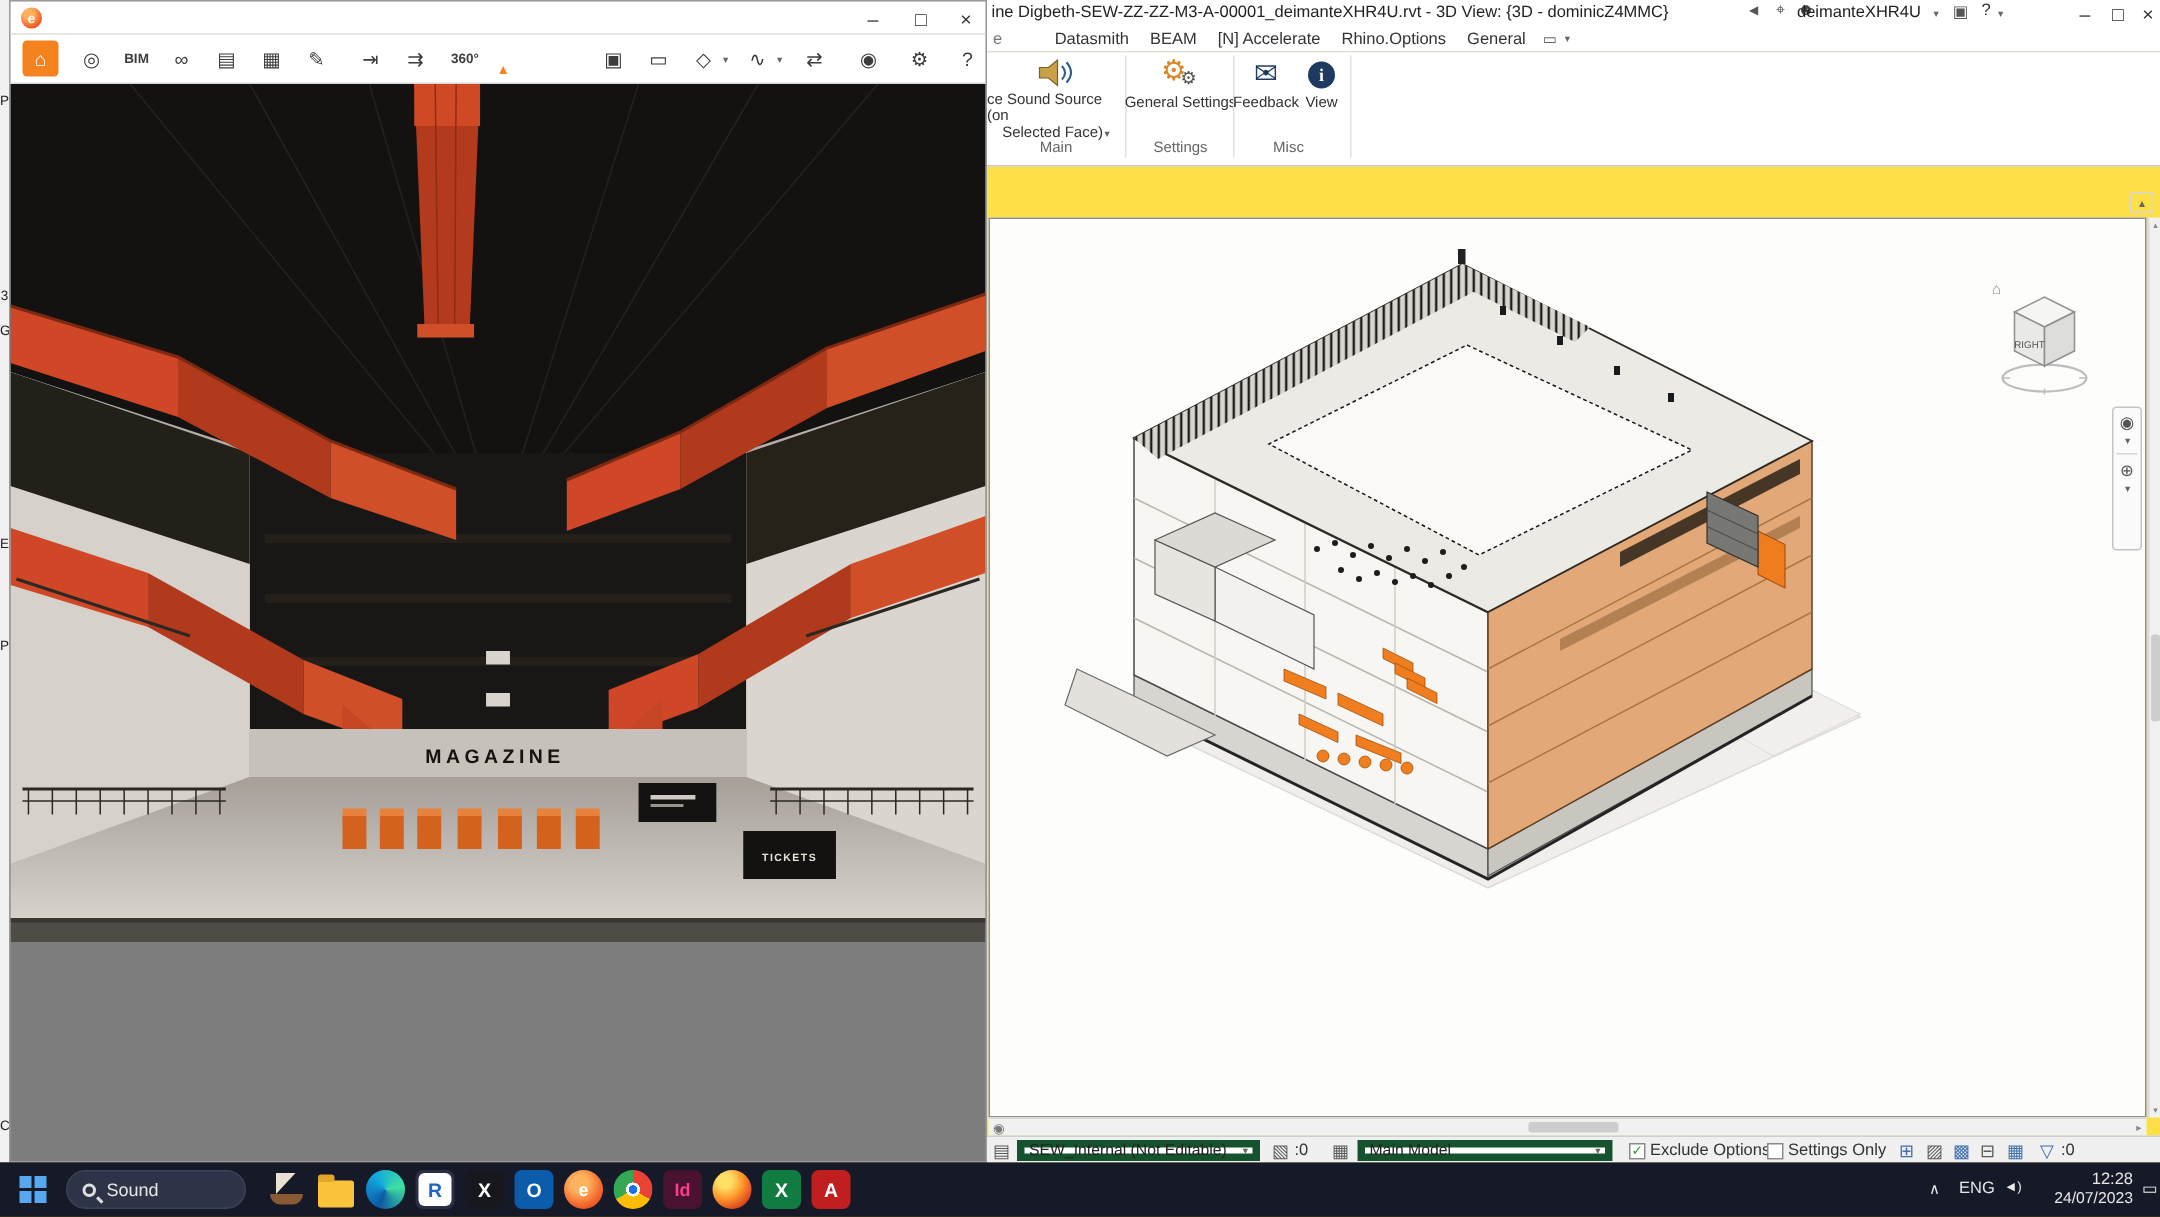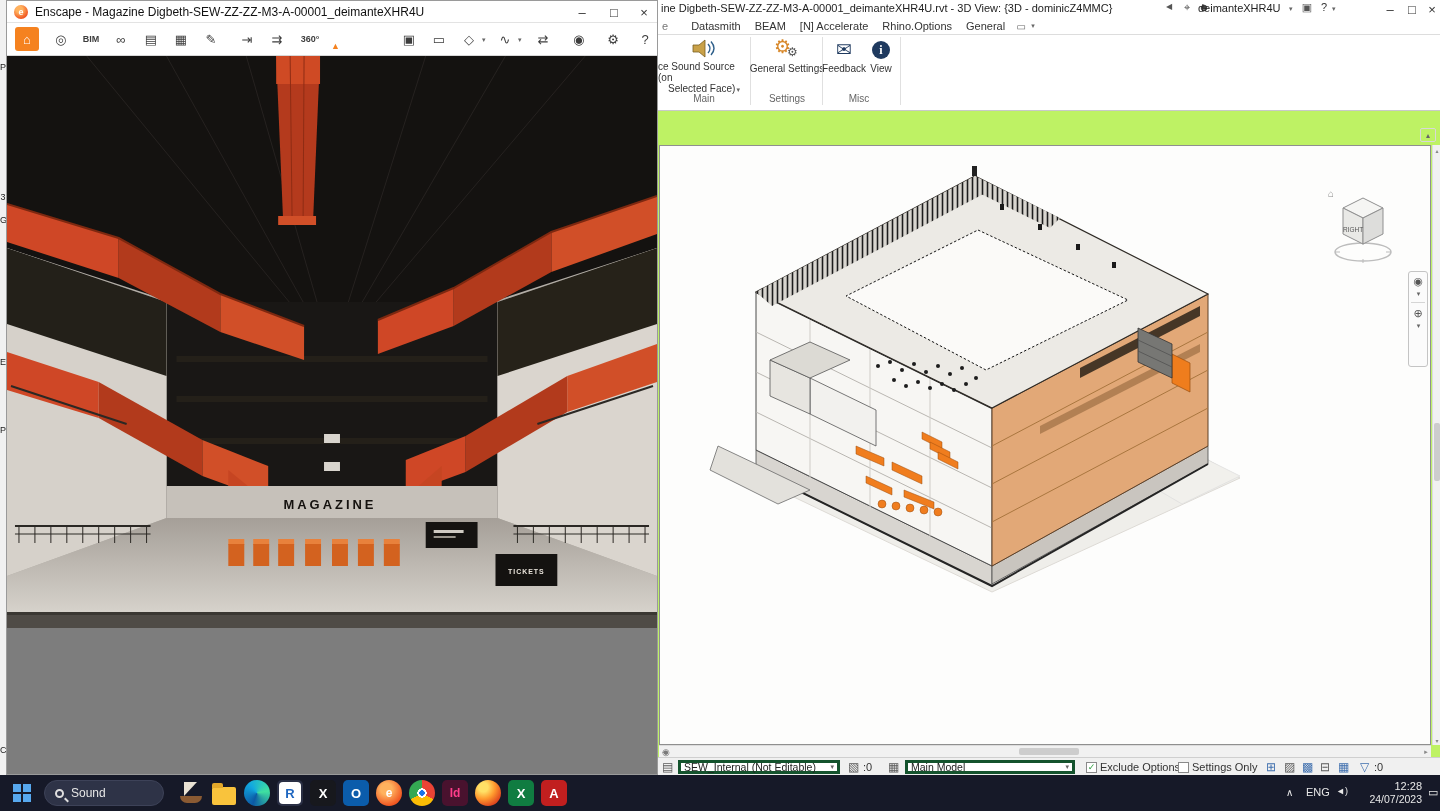--- a/index.html
+++ b/index.html
@@ -12,35 +12,35 @@
   
   .ens-win{left:6px;top:0;width:652px;height:775px;background:#7d7d7d;border:1px solid #9a9a9a}
   .ens-title{left:0;top:0;width:100%;height:22px;background:#fff;border-bottom:1px solid #e3e3e3}
   .ens-title .t{font-size:12px;color:#111;white-space:nowrap}
   .ens-tb{left:0;top:22px;width:100%;height:33px;background:#fff;border-bottom:1px solid #d8d8d8}
   .tbi{position:absolute;top:4px;width:24px;height:24px;font-size:13px;color:#3d3d3d;border-radius:3px}
   .tbi.small{font-size:9px;font-weight:bold;letter-spacing:0}
   .winbtn{width:30px;height:22px;font-size:13px;color:#333;cursor:default}
   .caret{font-size:7px;color:#666;margin-left:1px}
   
-  .rvt-win{left:658px;top:0;width:782px;height:775px;background:#bef264}
+  .rvt-win{left:658px;top:0;width:782px;height:775px;background:#fde047}
   .rvt-title{left:0;top:0;width:100%;height:18px;background:#fff}
   .rvt-title .t{font-size:11px;color:#222;white-space:nowrap}
   .rvt-tabs{left:0;top:18px;width:100%;height:17px;background:#fff;border-bottom:1px solid #ddd}
   .tab{font-size:11px;color:#333;padding:0 7px;height:17px;display:flex;align-items:center}
   .ribbon{left:0;top:35px;width:100%;height:76px;background:#fff;border-bottom:1px solid #c9c9c9}
   .grp-label{position:absolute;top:58px;font-size:10px;color:#666;text-align:center}
   .rib-btn{position:absolute;top:2px;display:flex;flex-direction:column;align-items:center;font-size:10px;color:#333}
   .rib-sep{position:absolute;top:2px;width:1px;height:68px;background:#e0e0e0}
   .canvas{left:1px;top:145px;width:772px;height:600px;background:#fdfdfd;border:1px solid #8f8f8f;overflow:hidden}
   .vscroll{left:774px;top:145px;width:8px;height:600px;background:#f1f1f1;border-left:1px solid #dcdcdc}
   .hscroll{left:1px;top:745px;width:772px;height:12px;background:#f1f1f1;border-top:1px solid #dcdcdc}
   .thumb{position:absolute;background:#cdcdcd;border-radius:2px}
   .statusbar{left:0;top:757px;width:100%;height:18px;background:#f0f0f0;border-top:1px solid #cfcfcf;font-size:11px;color:#333}
-  .sbsel{position:absolute;top:2px;height:14px;background:#fff;border:3px solid #14532d;font-size:10.5px;color:#222;display:flex;align-items:center;padding:0 3px;justify-content:space-between}
+  .sbsel{position:absolute;top:2px;height:14px;background:#fff;border:5px solid #14532d;font-size:10.5px;color:#222;display:flex;align-items:center;padding:0 3px;justify-content:space-between}
   .cb{width:11px;height:11px;border:1px solid #8a8a8a;background:#fff;font-size:9px;line-height:9px;text-align:center;color:#2f9e3f;margin-right:3px}
   .sb-ic{position:absolute;top:2px;font-size:12px;color:#5a5a5a}
   .blue{color:#3f6fae}
   
   .navbar{position:absolute;left:748px;top:125px;width:20px;height:96px;background:#fbfbfb;border:1px solid #c4c4c4;border-radius:3px;display:flex;flex-direction:column;align-items:center;padding-top:3px;gap:2px;font-size:11px;color:#555}
   .navbar .dv{width:14px;height:1px;background:#d5d5d5;margin:2px 0}
   
   .taskbar{left:0;top:775px;width:1440px;height:36px;background:#161928}
   .start{display:grid;grid-template-columns:8px 8px;grid-template-rows:8px 8px;gap:2px}
   .start span{background:#57a8ee}
@@ -81,21 +81,21 @@
       <span class="ab ic" style="left:641px;top:1px;width:16px;font-size:11px;color:#555">▣</span>
       <span class="ab ic" style="left:659px;top:1px;width:14px;font-size:11px;color:#333">?</span>
       <span class="ab caret" style="left:673px;top:5px">▾</span>
       <span class="ab ic winbtn" style="left:722px;top:0;height:18px;width:20px">–</span>
       <span class="ab ic winbtn" style="left:744px;top:0;height:18px;width:20px">□</span>
       <span class="ab ic winbtn" style="left:766px;top:0;height:18px;width:16px">×</span>
     </div>
 
     <div class="ab rvt-tabs flex">
       <span class="tab" style="padding:0 4px;color:#777">e</span>
-      <span class="tab" style="margin-left:12px">Datasmith</span>
+      <span class="tab" style="margin-left:24px">Datasmith</span>
       <span class="tab">BEAM</span>
       <span class="tab">[N] Accelerate</span>
       <span class="tab">Rhino.Options</span>
       <span class="tab">General</span>
       <span class="ic" style="width:18px;font-size:10px;color:#666">▭</span>
       <span class="caret">▾</span>
     </div>
 
     <div class="ab ribbon">
 
@@ -302,21 +302,20 @@
     <span class="strip-letter" style="top:215px">G</span>
     <span class="strip-letter" style="top:357px">E</span>
     <span class="strip-letter" style="top:425px">P</span>
     <span class="strip-letter" style="top:745px">C</span>
   </div>
 
   <div class="ab ens-win">
 
     <div class="ab ens-title flex">
       <span class="ab ic" style="left:7px;top:4px;width:14px;height:14px;border-radius:50%;background:radial-gradient(circle at 38% 32%,#ffb25e 0 25%,#f15a24 70%,#d23e12);color:#fff;font-size:9px;font-weight:bold">e</span>
-      <span class="t ab" style="left:28px;top:4px">Enscape - Magazine Digbeth-SEW-ZZ-ZZ-M3-A-00001_deimanteXHR4U</span>
       <span class="ab ic winbtn" style="left:560px;top:0">–</span>
       <span class="ab ic winbtn" style="left:592px;top:0">□</span>
       <span class="ab ic winbtn" style="left:624px;top:0;width:26px">×</span>
     </div>
 
     <div class="ab ens-tb">
       <span class="tbi ic" style="left:8px;background:#f5821f;color:#fff">⌂</span>
       <span class="tbi ic" style="left:42px">◎</span>
       <span class="tbi ic small" style="left:72px">BIM</span>
       <span class="tbi ic" style="left:102px">∞</span>

